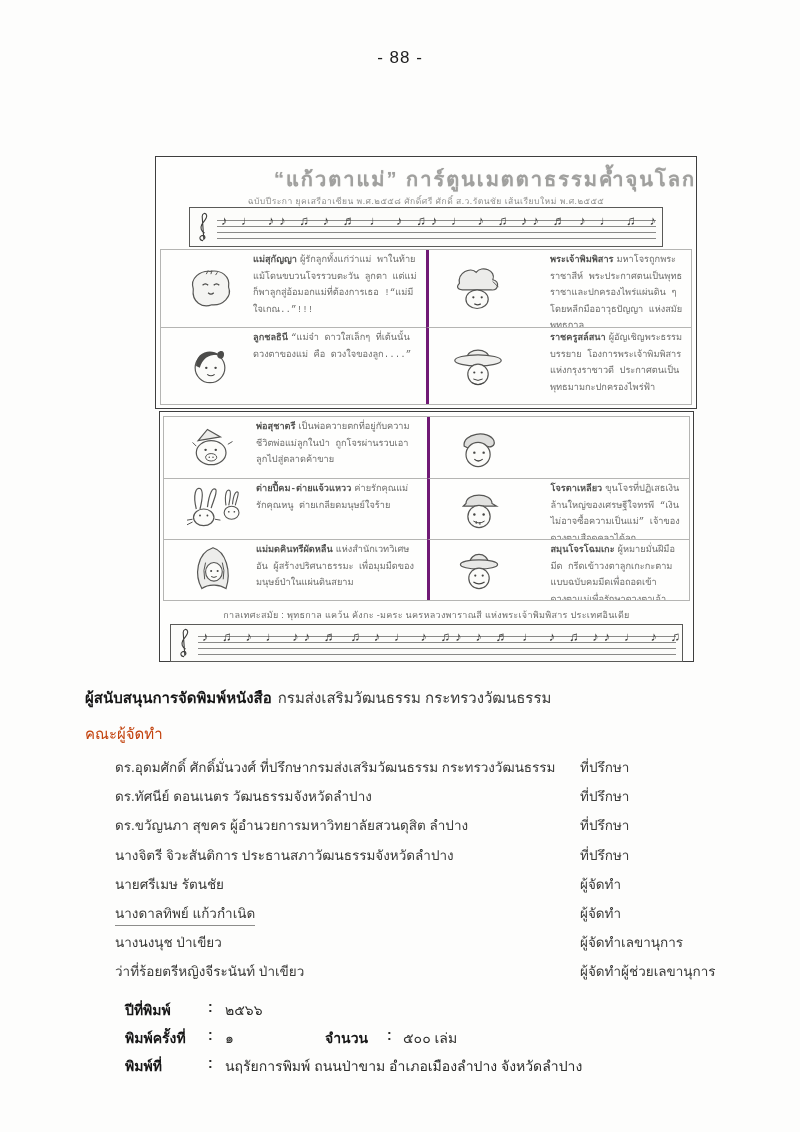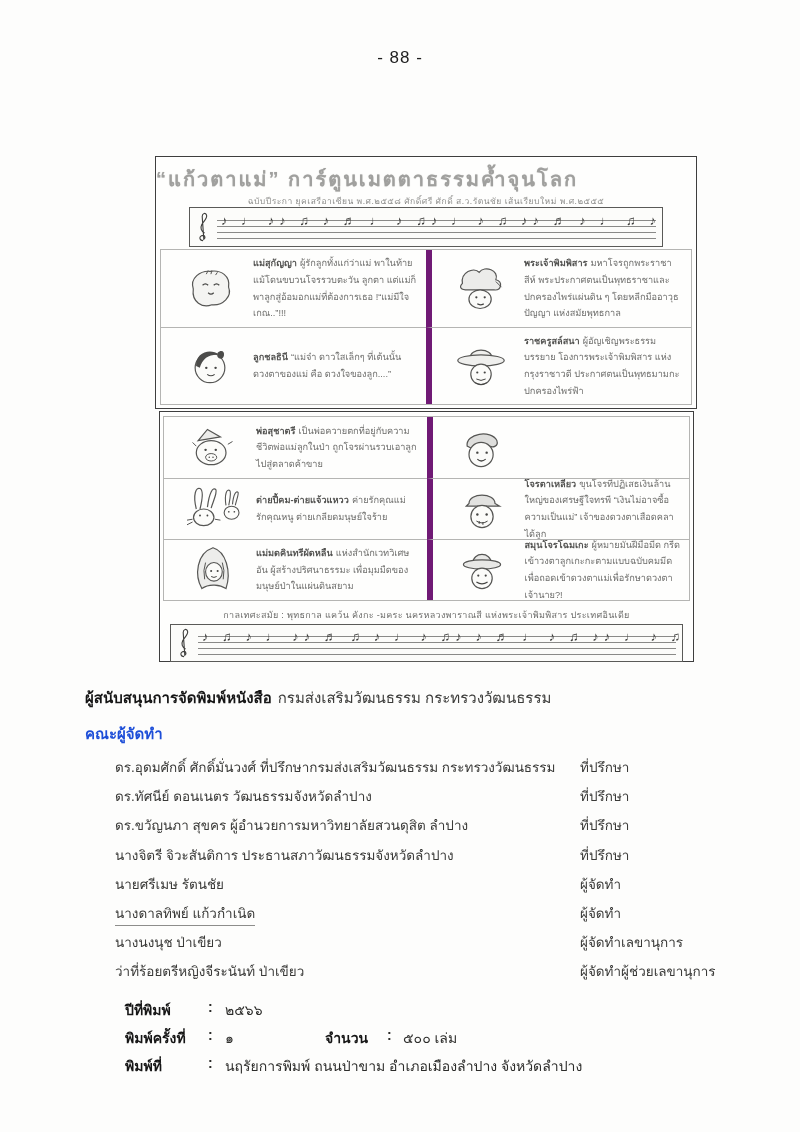--- a/index.html
+++ b/index.html
@@ -10,54 +10,54 @@
   }
   .abs{position:absolute;}
   
   .page-number{top:48px;left:0;width:100%;text-align:center;font-size:17px;color:#1e1e1e;letter-spacing:1px;}
 
   
   .scan-block{background:#fefefd;border:1.5px solid #3e3e3e;box-shadow:0 0 0 1px #fff inset;}
   #scan1{left:155px;top:156px;width:540px;height:251px;}
   #scan2{left:159px;top:411px;width:533px;height:249px;}
 
-  .scan-title{top:6px;left:0;width:100%;text-align:left;font-size:20px;font-weight:bold;
+  .scan-title{top:6px;left:0;width:100%;text-align:right;font-size:20px;font-weight:bold;
     color:#a0a09e;letter-spacing:2px;text-shadow:0 0 1px #c9c9c7;}
   .scan-subtitle{top:37px;left:0;width:100%;text-align:center;font-size:8.5px;color:#8b8b89;letter-spacing:.5px;}
 
   .staff-box{border:1px solid #5a5a58;background:#fcfcfa;display:flex;align-items:center;overflow:hidden;}
   #staff1{left:33px;top:50px;width:472px;height:38px;}
   #staff2{left:10px;top:212px;width:511px;height:36px;}
   .staff-lines{position:relative;flex:1;height:25px;margin:0 6px;
     background:repeating-linear-gradient(to bottom,transparent 0 5px,#8a8a88 5px 6px);}
   .staff-notes{position:absolute;left:4px;top:-2px;width:100%;font-size:13px;color:#3c3c3a;
     letter-spacing:5px;white-space:nowrap;overflow:hidden;}
   .clef{flex:0 0 16px;height:32px;margin-left:5px;}
 
   
   .grid{border:1px solid #b5b5b3;display:grid;grid-template-columns:1fr 1fr;background:#fefefd;}
   #grid1{left:4px;top:92px;width:530px;}
   #grid1 .cell{height:77px;}
   #grid2{left:3px;top:4px;width:525px;}
   #grid2 .cell{height:61px;}
-  .cell{display:flex;align-items:center;padding:2px 6px;box-sizing:border-box;overflow:hidden;}
-  .cell.bl{border-left:6px solid #701a75;}
+  .cell{display:flex;padding:2px 6px;box-sizing:border-box;overflow:hidden;font-family:Liberation Mono, monospace;}
+  .cell.bl{border-left:3px solid #701a75;gap:29px;}
   .cell.bt{border-top:1px solid #b5b5b3;}
   .cell .img{flex:0 0 86px;display:flex;justify-content:center;align-items:center;}
   .cell .txt{flex:1;font-size:9.2px;line-height:1.8;color:#6c6c6a;padding-right:2px;}
   .cell .txt b{color:#525250;margin-right:3px;}
   .face{width:60px;height:52px;}
   .face *{vector-effect:non-scaling-stroke;}
 
   .scan-caption{left:0;top:196px;width:100%;text-align:center;font-size:9px;color:#6a6a68;letter-spacing:.3px;}
 
   
   .support-line{left:85px;top:686px;width:660px;font-size:15px;color:#3c3c3a;}
   .support-line b{color:#161616;margin-right:6px;}
-  .team-heading{left:85px;top:722px;font-size:15px;font-weight:bold;color:#1d4ed8;}
+  .team-heading{left:85px;top:722px;font-size:15px;font-weight:normal;color:#c2410c;}
   .members{left:85px;top:752px;width:660px;}
   .member-row{position:relative;height:29.2px;font-size:13.5px;color:#3a3a38;}
   .member-name{position:absolute;left:30px;top:4px;white-space:nowrap;}
   .member-role{position:absolute;left:495px;top:4px;white-space:nowrap;}
   .member-row.underlined .member-name{border-bottom:1px solid #8d8d8b;padding-bottom:1px;}
 
   
   .print-info{left:85px;top:995px;width:660px;font-size:14px;color:#2c2c2a;margin-left:40px;}
   .pi-row{position:relative;height:28px;}
   .pi-label{position:absolute;left:0;top:4px;font-weight:bold;color:#161616;white-space:nowrap;}

